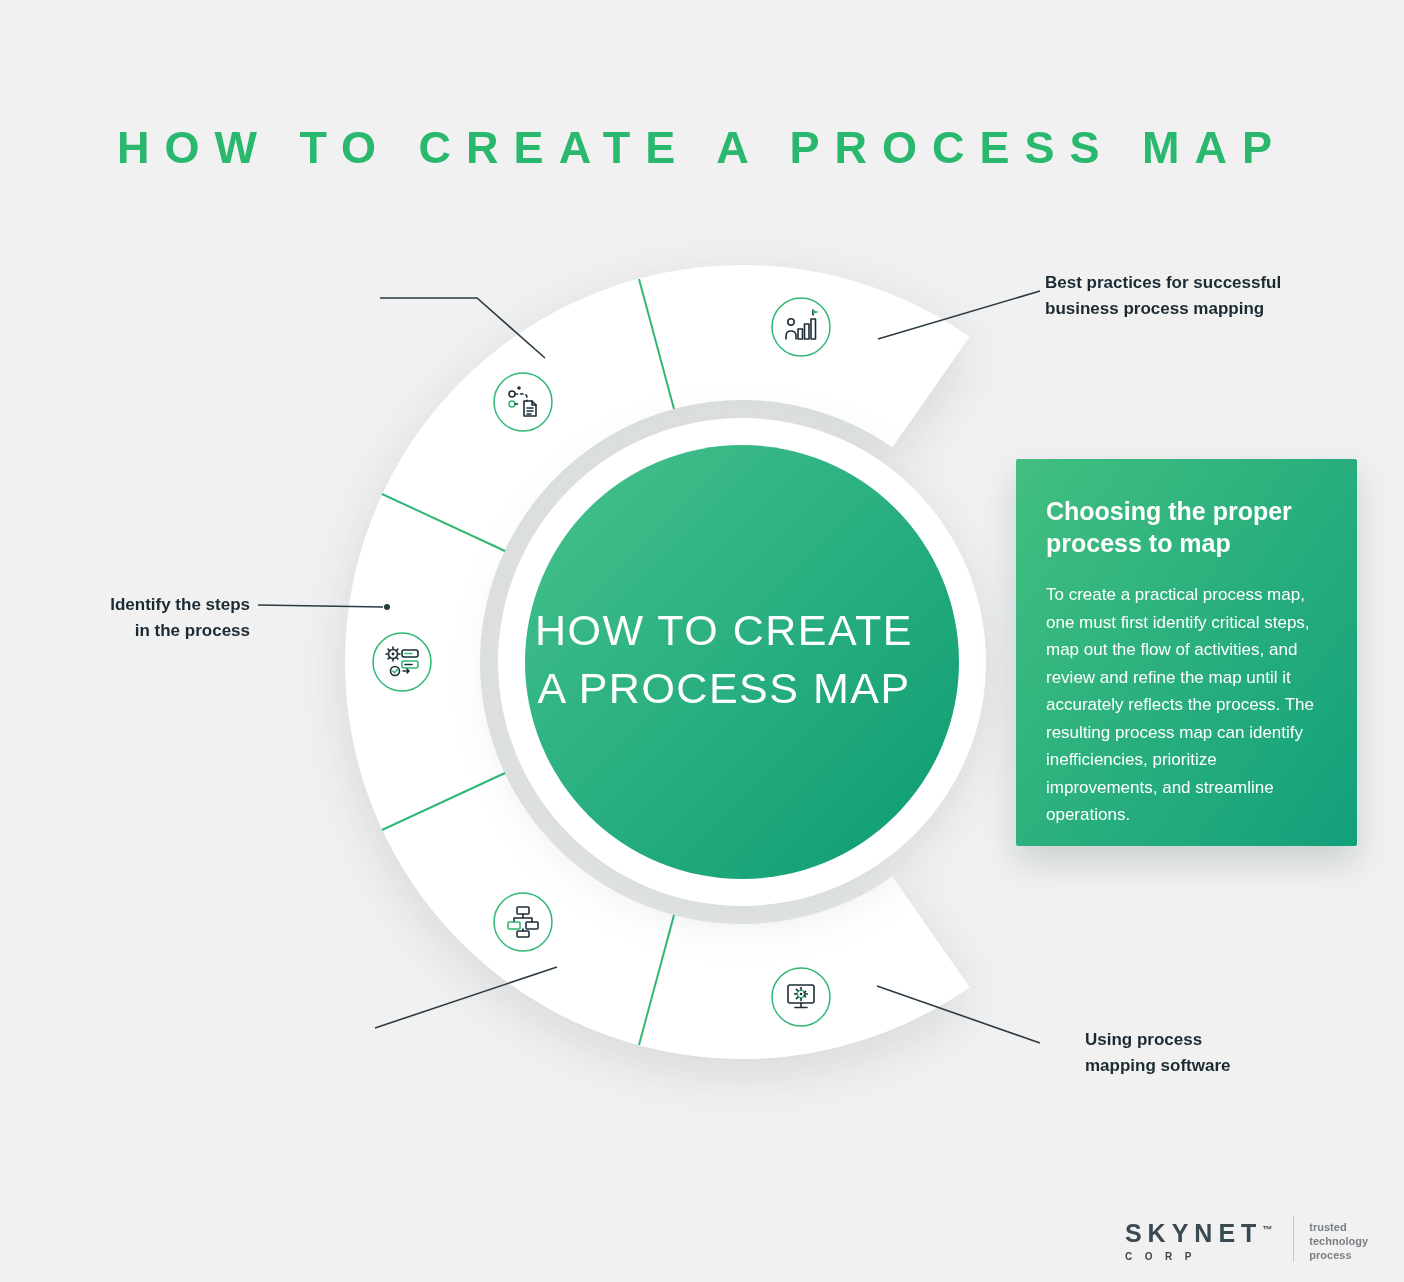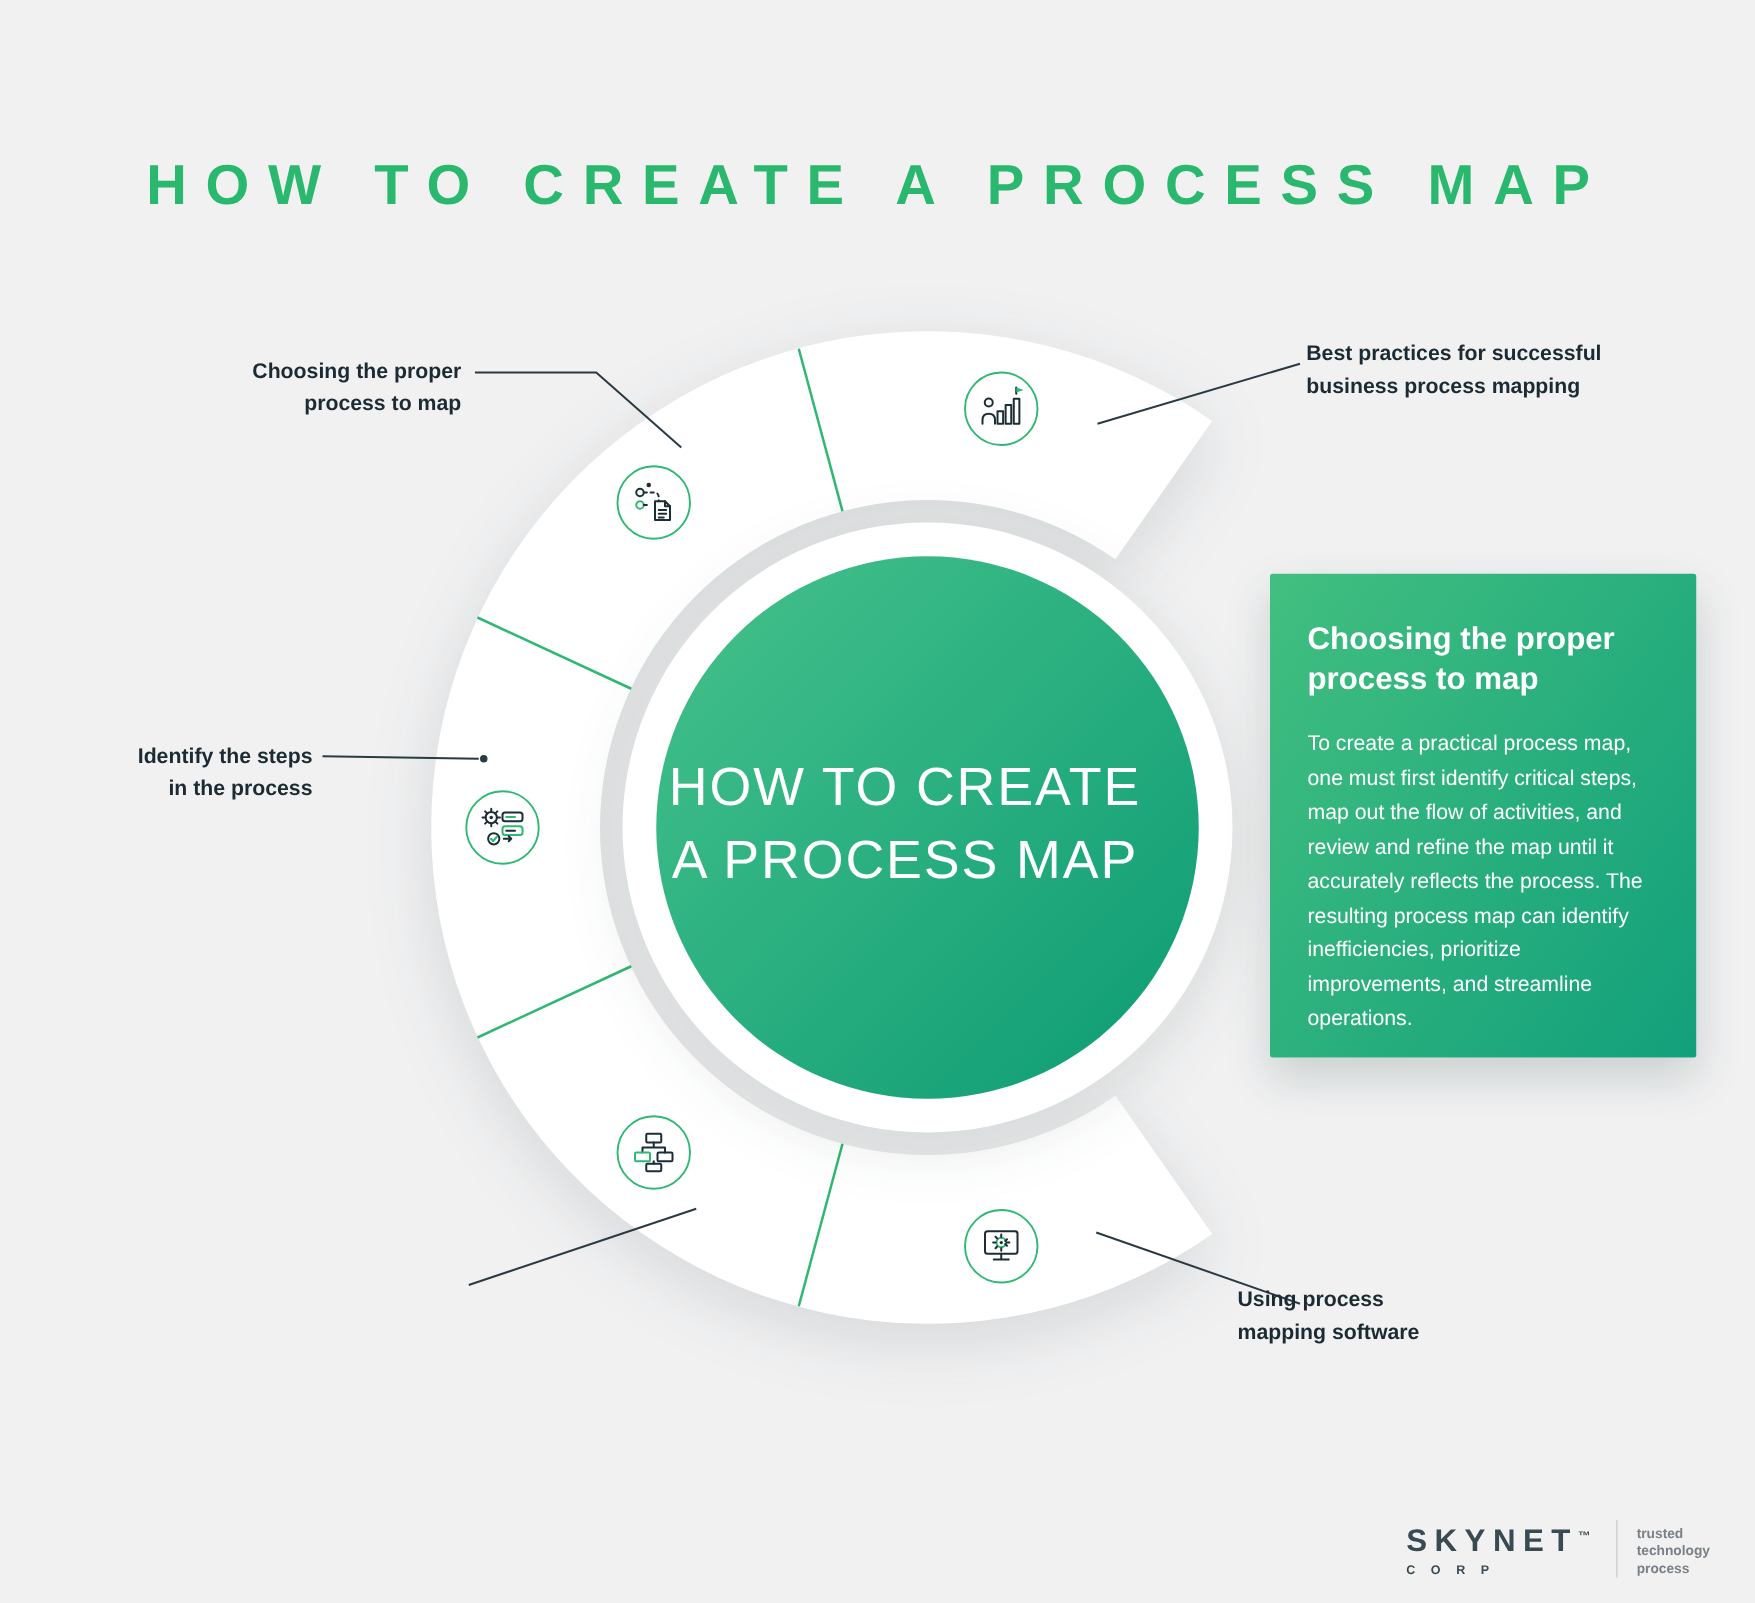--- a/index.html
+++ b/index.html
@@ -144,31 +144,29 @@
         <circle cx="0" cy="-3" r="1.3" fill="#1d2d36" stroke="none"></circle>
         <path d="M 0,-9.5 v2 M 0,1.5 v2 M -6.5,-3 h2 M 4.5,-3 h2 M -4.6,-7.6 l1.4,1.4 M 3.2,-1.8 l1.4,1.4 M -4.6,1.6 l1.4,-1.4 M 3.2,-4.2 l1.4,-1.4"></path>
         <path d="M 0,6 v 4 M -6,10.5 h 12"></path>
       </g>
     </g>
   </svg>
 
   <div class="center-text">HOW TO CREATE
 A PROCESS MAP</div>
 
-  <div class="ring-label align-right" style="left:129px; top:284px; width:240px;">Choosing the proper
-process to map</div>
 
   <div class="ring-label" style="left:1045px; top:270px; width:290px;">Best practices for successful
 business process mapping</div>
 
   <div class="ring-label align-right" style="left:60px; top:592px; width:190px;">Identify the steps
 in the process</div>
 
 
-  <div class="ring-label" style="left:990px; top:1027px; width:230px;">Using process
+  <div class="ring-label" style="left:1085px; top:1027px; width:230px;">Using process
 mapping software</div>
 
   <div class="panel">
     <h2>Choosing the proper process to map</h2>
     <p>To create a practical process map, one must first identify critical steps, map out the flow of activities, and review and refine the map until it accurately reflects the process. The resulting process map can identify inefficiencies, prioritize improvements, and streamline operations.</p>
   </div>
 
   <div class="logo">
     <div class="brand-block">
       <div class="brand"><span>SKYNET</span><sup>™</sup></div>

